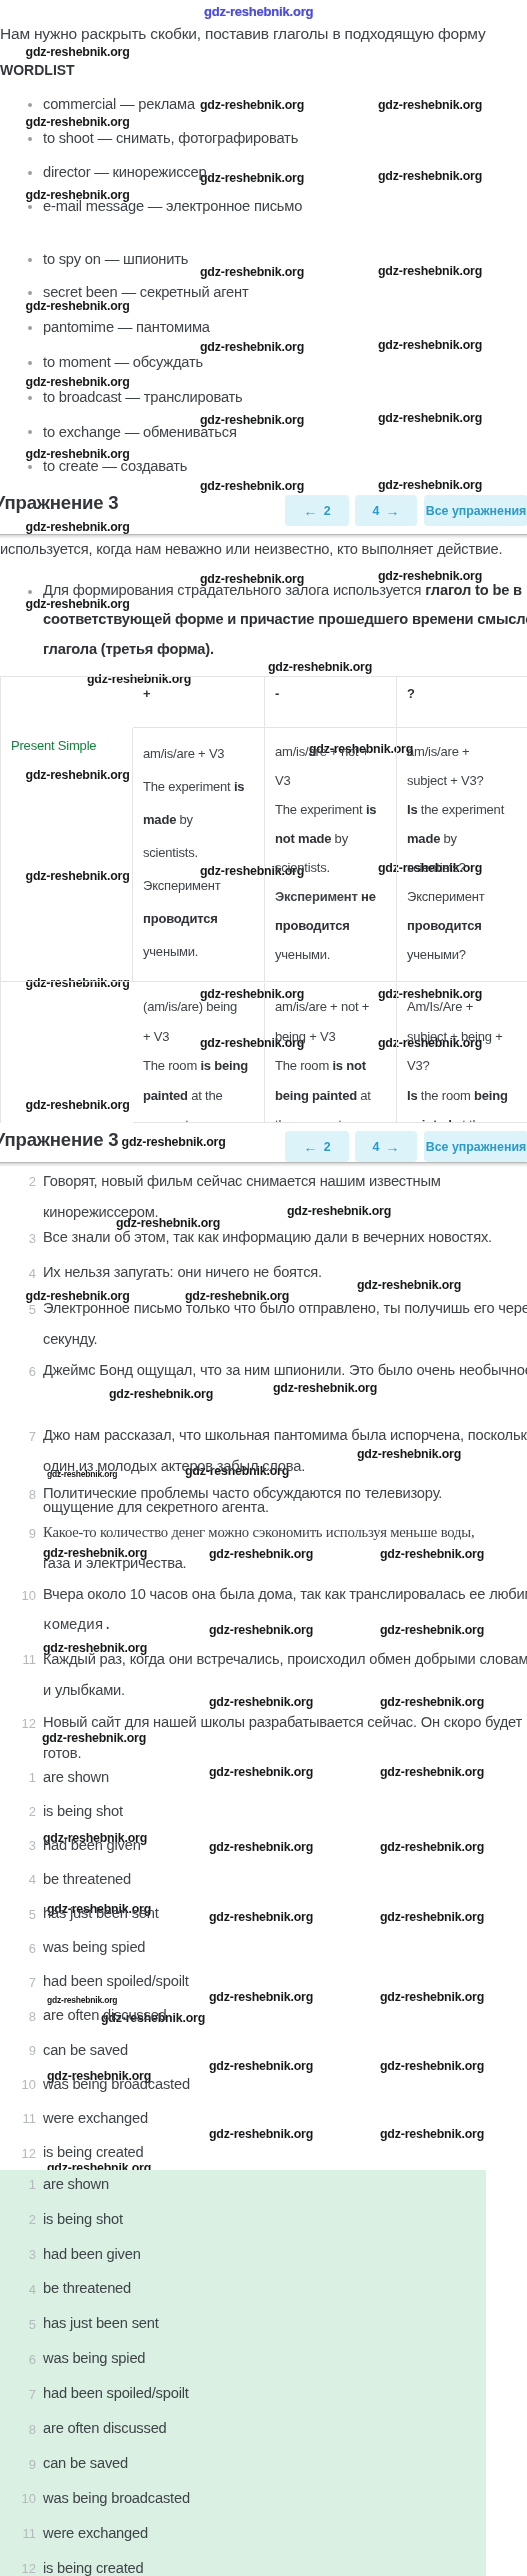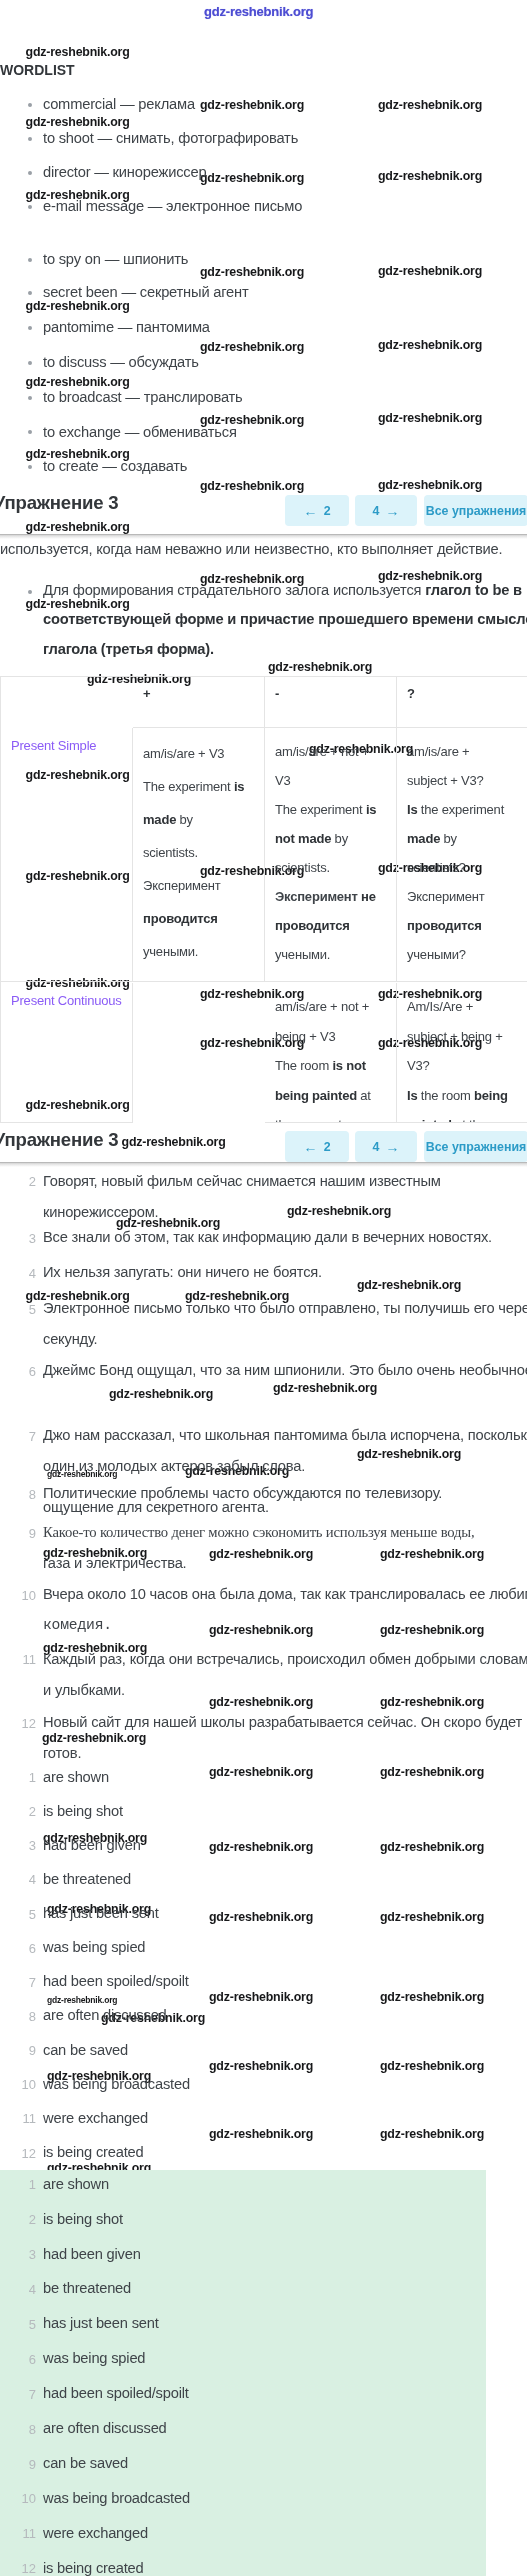--- a/index.html
+++ b/index.html
@@ -31,21 +31,21 @@
   .th-bullet-line{left:43px;font-size:14.7px;}
   .th-bullet-line b{color:#2f3337;}
   
   .gtable{position:absolute;top:676px;left:0;width:527px;height:446px;overflow:hidden;
           border-top:0.8px solid #e4e4e4;border-left:0.8px solid #e4e4e4;}
   .gcell{position:absolute;border-right:0.8px solid #e4e4e4;border-bottom:0.8px solid #e4e4e4;
          box-sizing:border-box;padding:9.3px 9.3px 0 10px;font-size:13px;letter-spacing:-0.2px;overflow:hidden;}
   .gcell .tl{white-space:nowrap;}
   .gcell b{color:#2f3337;}
   .ghead{font-weight:700;color:#2f3337;}
-  .glabel{color:#8b5cf6;}
+  .glabel{color:#15803d;}
   
   .green-bg{position:absolute;top:2170px;left:0;width:486px;height:406px;background:#d9f0e2;}
 </style>
 </head>
 <body>
 
 <div class="page">
 
   <div id="wm-layer">
       <span class="wm top" style="left: 204px; top: 3.9px;">gdz-reshebnik.org</span>
@@ -130,20 +130,21 @@
       <span class="wm" style="left: 209px; top: 2349px;">gdz-reshebnik.org</span>
       <span class="wm" style="left: 380px; top: 2349px;">gdz-reshebnik.org</span>
       <span class="wm sm" style="left: 101px; top: 2403px;">gdz-reshebnik.org</span>
       <span class="wm" style="left: 209px; top: 2414px;">gdz-reshebnik.org</span>
       <span class="wm" style="left: 380px; top: 2414px;">gdz-reshebnik.org</span>
       <span class="wm" style="left: 101px; top: 2496px;">gdz-reshebnik.org</span>
       <span class="wm" style="left: 209px; top: 2507px;">gdz-reshebnik.org</span>
       <span class="wm" style="left: 380px; top: 2507px;">gdz-reshebnik.org</span>
     </div>
 
+  <div class="line intro">Нам нужно раскрыть скобки, поставив глаголы в подходящую форму</div>
   <div class="line wl-title">WORDLIST</div>
   <div id="wordlist">
       <div>
         <span class="bullet" style="top: 103px;"></span>
         <div class="line wl-text" style="top: 96px;">commercial — реклама</div>
       </div>
       <div>
         <span class="bullet" style="top: 137px;"></span>
         <div class="line wl-text" style="top: 130px;">to shoot — снимать, фотографировать</div>
       </div>
@@ -162,21 +163,21 @@
       <div>
         <span class="bullet" style="top: 291px;"></span>
         <div class="line wl-text" style="top: 284px;">secret been — секретный агент</div>
       </div>
       <div>
         <span class="bullet" style="top: 326px;"></span>
         <div class="line wl-text" style="top: 319px;">pantomime — пантомима</div>
       </div>
       <div>
         <span class="bullet" style="top: 361px;"></span>
-        <div class="line wl-text" style="top: 354px;">to discuss — обсуждать</div>
+        <div class="line wl-text" style="top: 354px;">to moment — обсуждать</div>
       </div>
       <div>
         <span class="bullet" style="top: 396px;"></span>
         <div class="line wl-text" style="top: 389px;">to broadcast — транслировать</div>
       </div>
       <div>
         <span class="bullet" style="top: 430px;"></span>
         <div class="line wl-text" style="top: 424px;">to exchange — обмениваться</div>
       </div>
       <div>
@@ -233,21 +234,27 @@
       <div class="gcell" style="left: 396px; top: 51px; width: 132px; height: 254px;">
         <div class="tl" style="line-height: 29px;"><span>am/is/are +</span></div>
         <div class="tl" style="line-height: 29px;"><span>subject + V3?</span></div>
         <div class="tl" style="line-height: 29px;"><b>Is</b><span> the experiment</span></div>
         <div class="tl" style="line-height: 29px;"><b>made</b><span> by</span></div>
         <div class="tl" style="line-height: 29px;"><span>scientists?</span></div>
         <div class="tl" style="line-height: 29px;"><span>Эксперимент</span></div>
         <div class="tl" style="line-height: 29px;"><b>проводится</b></div>
         <div class="tl" style="line-height: 29px;"><span>учеными?</span></div>
       </div>
-      <div class="gcell glabel" style="left: 0px; top: 306px; width: 132px; height: 140px; white-space: normal; line-height: 18.6px;">Present Continuous</div>
+      <div class="gcell" style="left: 132px; top: 306px; width: 132px; height: 140px;">
+        <div class="tl" style="line-height: 29.5px;"><span>(am/is/are) being</span></div>
+        <div class="tl" style="line-height: 29.5px;"><span>+ V3</span></div>
+        <div class="tl" style="line-height: 29.5px;"><span>The room </span><b>is being</b></div>
+        <div class="tl" style="line-height: 29.5px;"><b>painted</b><span> at the</span></div>
+        <div class="tl" style="line-height: 29.5px;"><span>moment.</span></div>
+      </div>
       <div class="gcell" style="left: 264px; top: 306px; width: 132px; height: 140px;">
         <div class="tl" style="line-height: 29.5px;"><span>am/is/are + not +</span></div>
         <div class="tl" style="line-height: 29.5px;"><span>being + V3</span></div>
         <div class="tl" style="line-height: 29.5px;"><span>The room </span><b>is not</b></div>
         <div class="tl" style="line-height: 29.5px;"><b>being painted</b><span> at</span></div>
         <div class="tl" style="line-height: 29.5px;"><span>the moment.</span></div>
       </div>
       <div class="gcell" style="left: 396px; top: 306px; width: 132px; height: 140px;">
         <div class="tl" style="line-height: 29.5px;"><span>Am/Is/Are +</span></div>
         <div class="tl" style="line-height: 29.5px;"><span>subject + being +</span></div>

